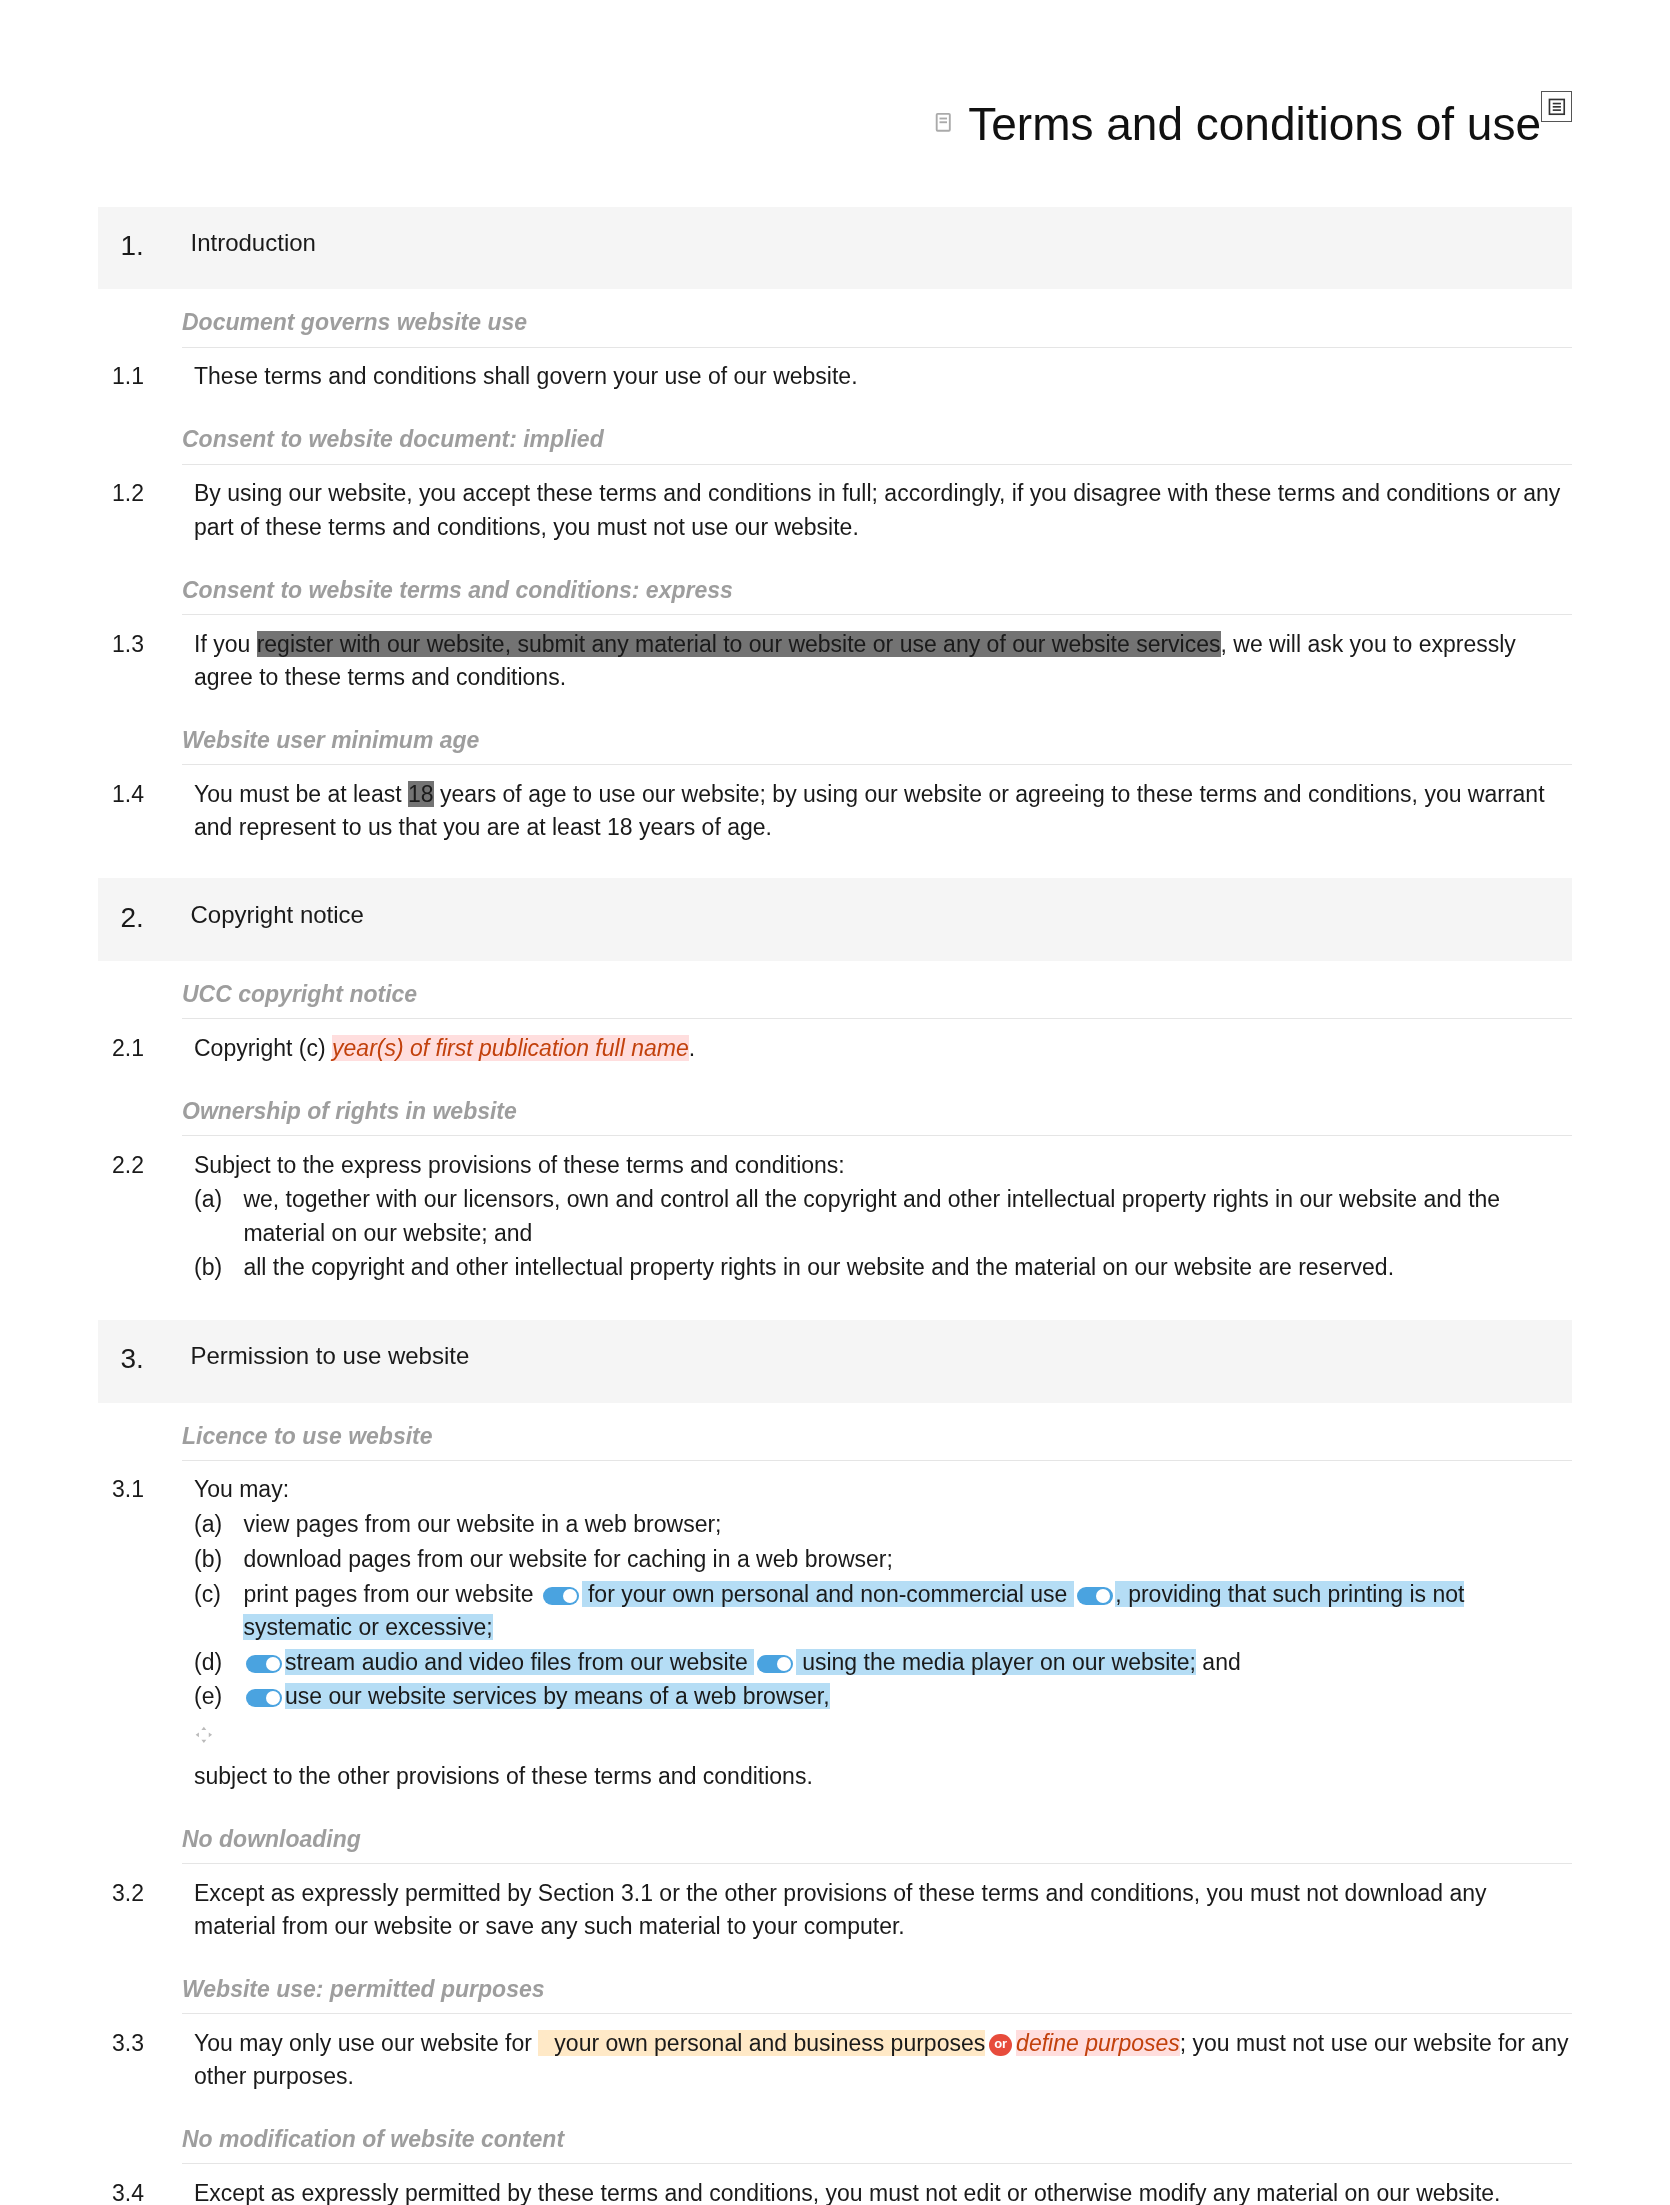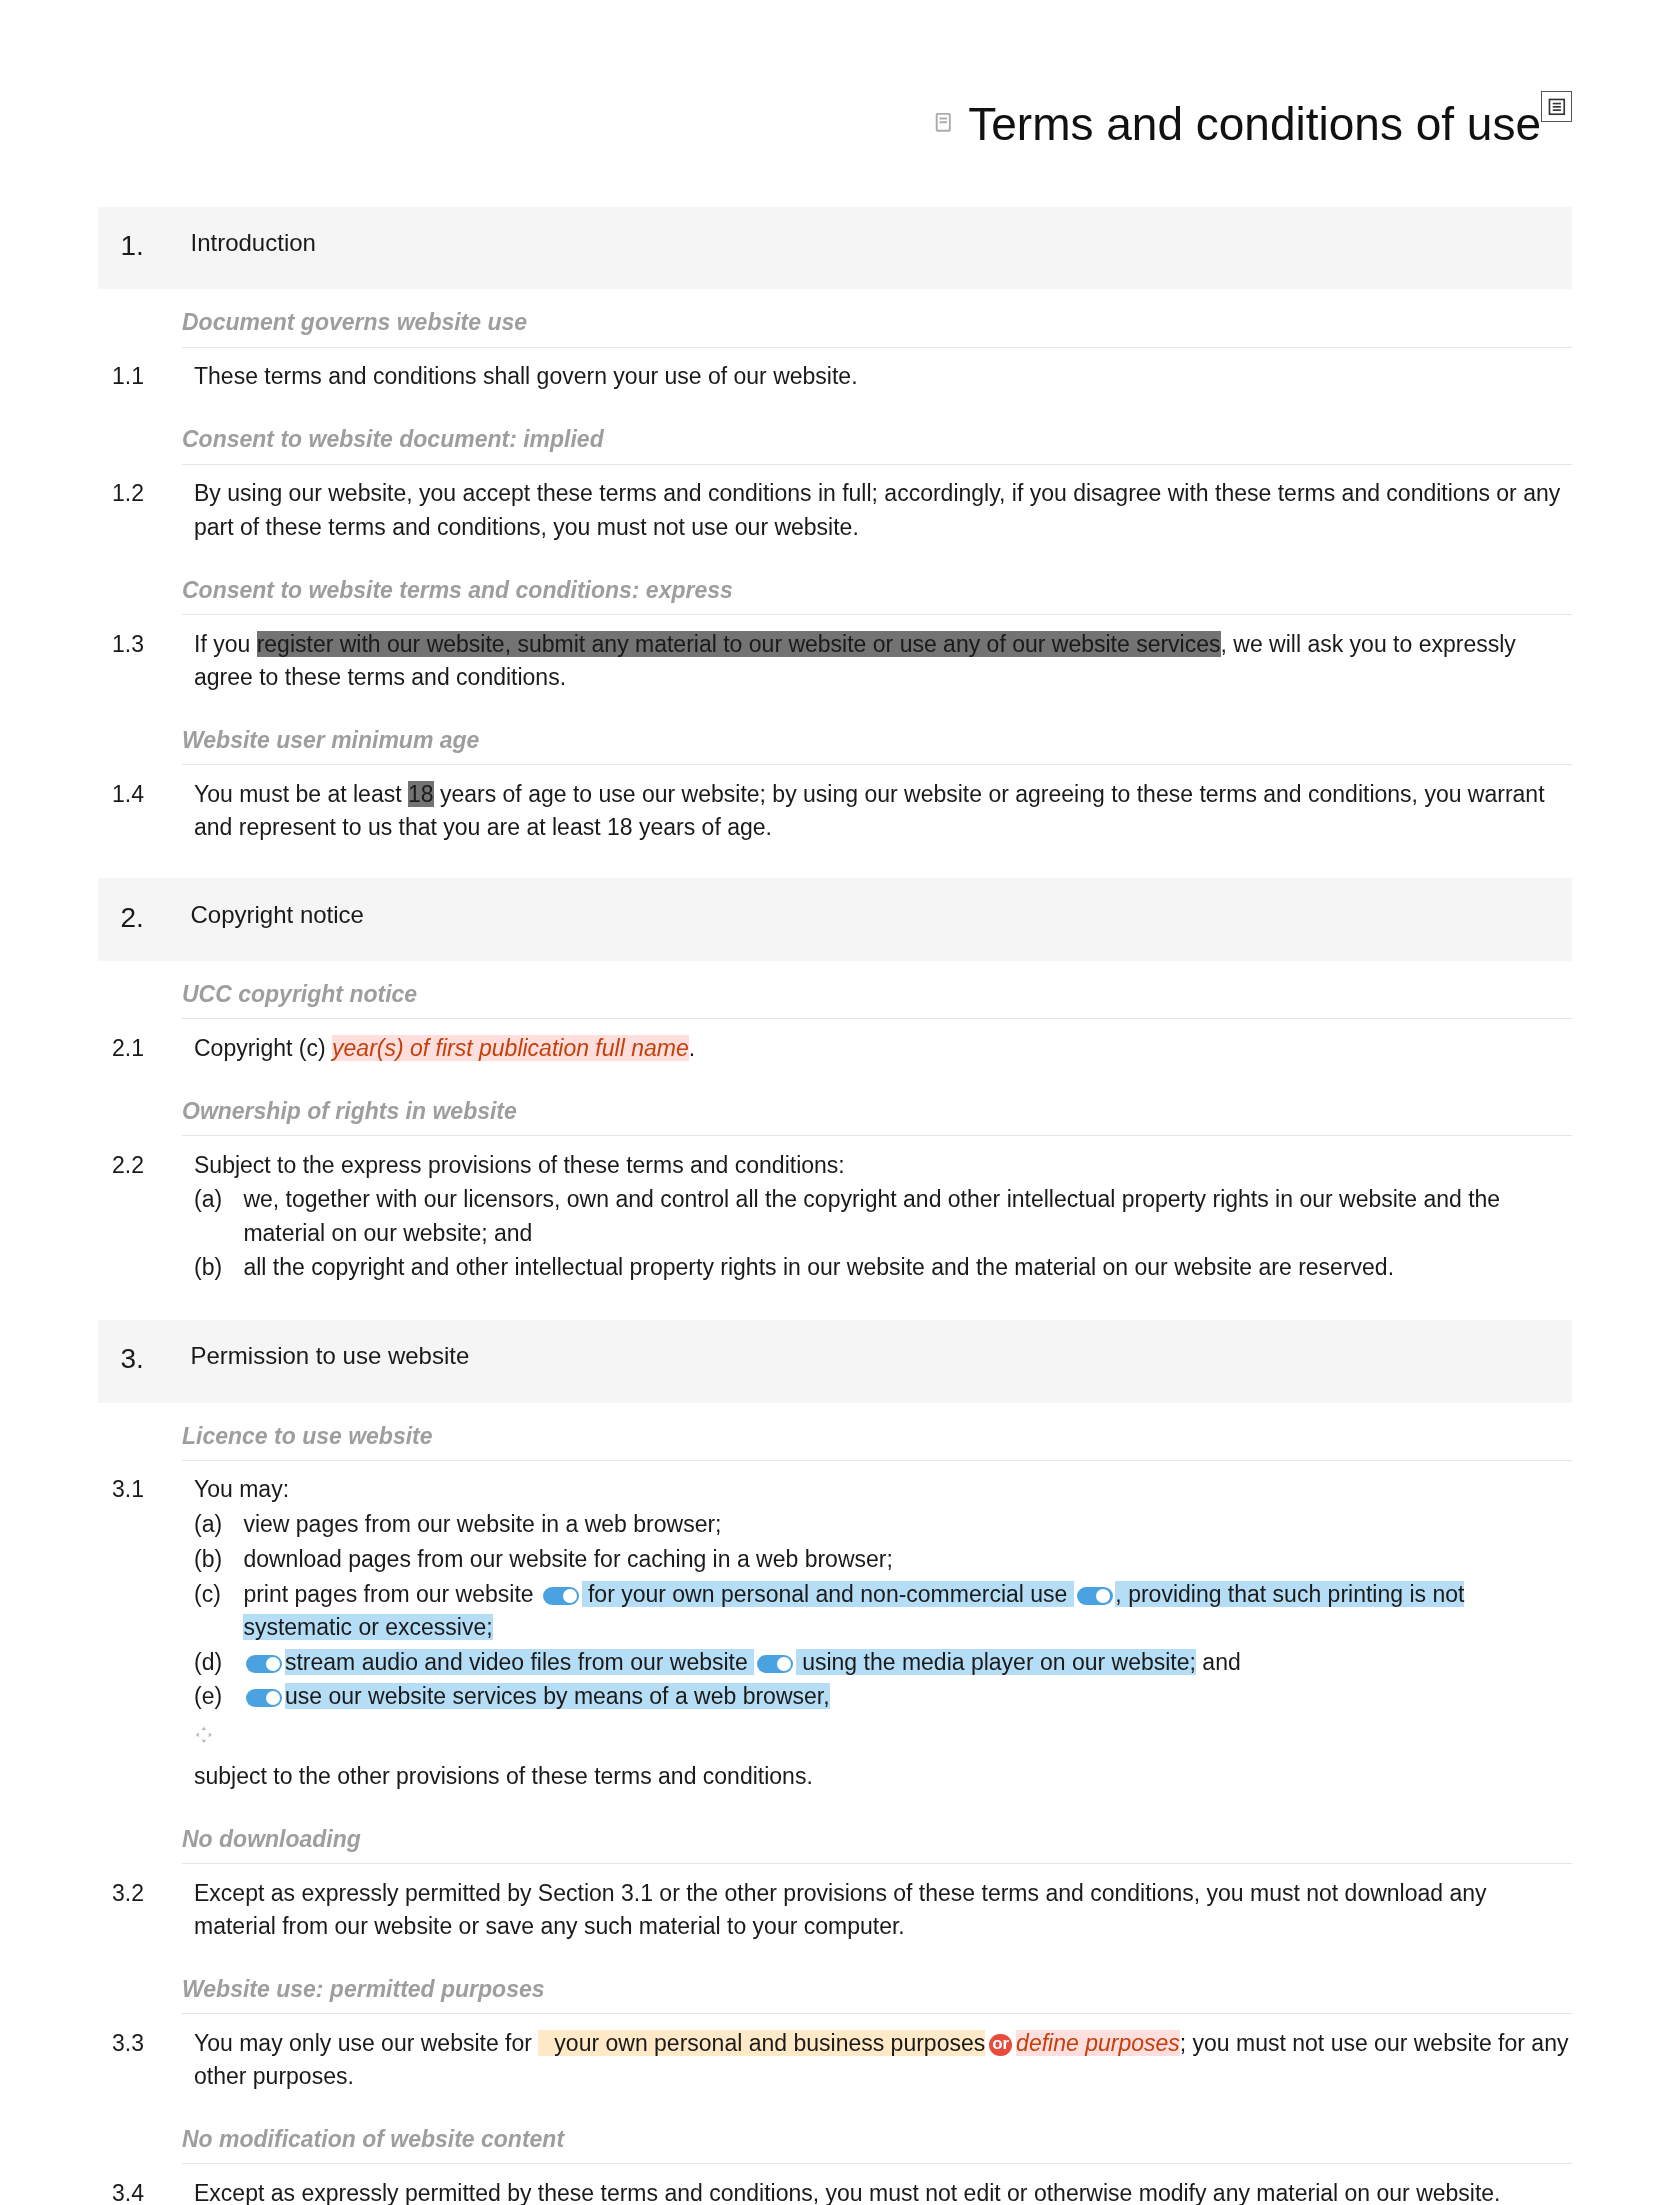--- a/index.html
+++ b/index.html
@@ -112,21 +112,21 @@
     height: 14px;
     background: #fff;
     border-radius: 50%;
   }
   .or-badge {
     display: inline-flex;
     align-items: center;
     justify-content: center;
     background: #e74c3c;
     color: #fff;
-    font-size: 17px;
+    font-size: 13px;
     font-weight: bold;
     border-radius: 50%;
     width: 22.5px;
     height: 22.5px;
     vertical-align: middle;
     margin: 0 4.2px;
   }
   .arrows {
     color: #bbb;
     margin: 5.6px 0;

